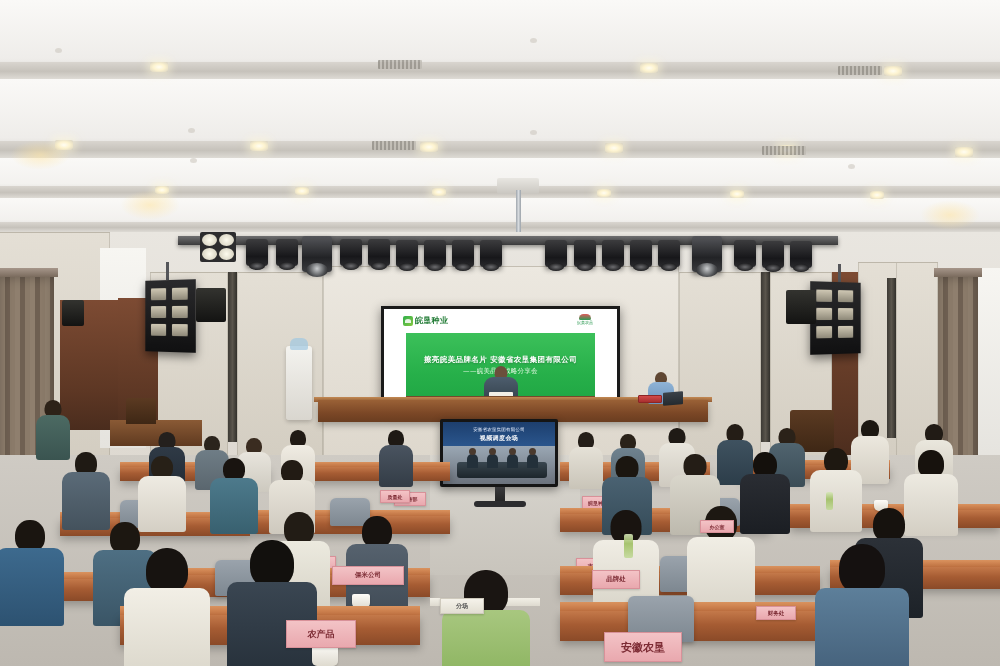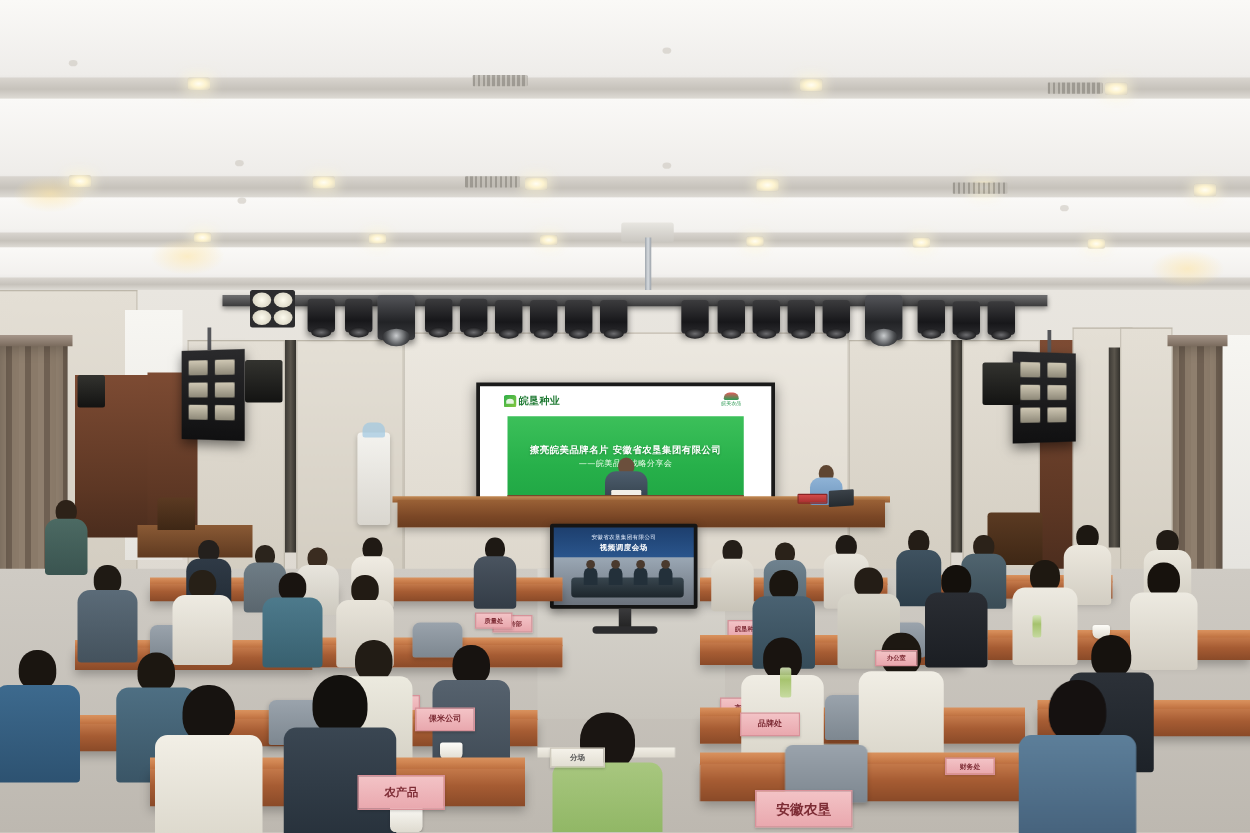--- a/index.html
+++ b/index.html
@@ -703,21 +703,21 @@
     <div class="head" style="width:32px;height:35px;background:#1d1812;"></div>
     <div class="torso" style="top:31px;width:68px;height:80px;background:linear-gradient(180deg,#f1eee5,#d7d3c7);"></div>
   </div>
   <div class="att" style="left:858px;top:508px;width:62px;height:106px;">
     <div class="head" style="width:32px;height:34px;background:#16120e;"></div>
     <div class="torso" style="top:30px;width:68px;height:80px;background:linear-gradient(180deg,#2c3138,#1d2228);"></div>
   </div>
 
   <div class="cup" style="left:352px;top:594px;width:18px;height:14px;"></div>
   <div class="bottle" style="left:624px;top:534px;width:9px;height:24px;"></div>
-  <div class="namecard" style="left:332px;top:566px;width:48px;height:19px;font-size:6.5px;">倮米公司</div>
+  <div class="namecard" style="left:332px;top:566px;width:72px;height:19px;font-size:6.5px;">倮米公司</div>
   <div class="namecard" style="left:592px;top:570px;width:48px;height:19px;font-size:6.5px;">品牌处</div>
 
   <div class="desk-top" style="left:120px;top:606px;width:300px;height:10px;"></div>
   <div class="desk-row" style="left:120px;top:615px;width:300px;height:30px;"></div>
   <div class="desk-top" style="left:560px;top:602px;width:320px;height:10px;"></div>
   <div class="desk-row" style="left:560px;top:611px;width:320px;height:30px;"></div>
   <div class="desk-top" style="left:430px;top:598px;width:110px;height:8px;background:linear-gradient(180deg,#f2efe6,#dedacf);"></div>
 
   <div class="chair" style="left:140px;top:600px;width:66px;height:46px;"></div>
   <div class="chair" style="left:628px;top:596px;width:66px;height:46px;"></div>

